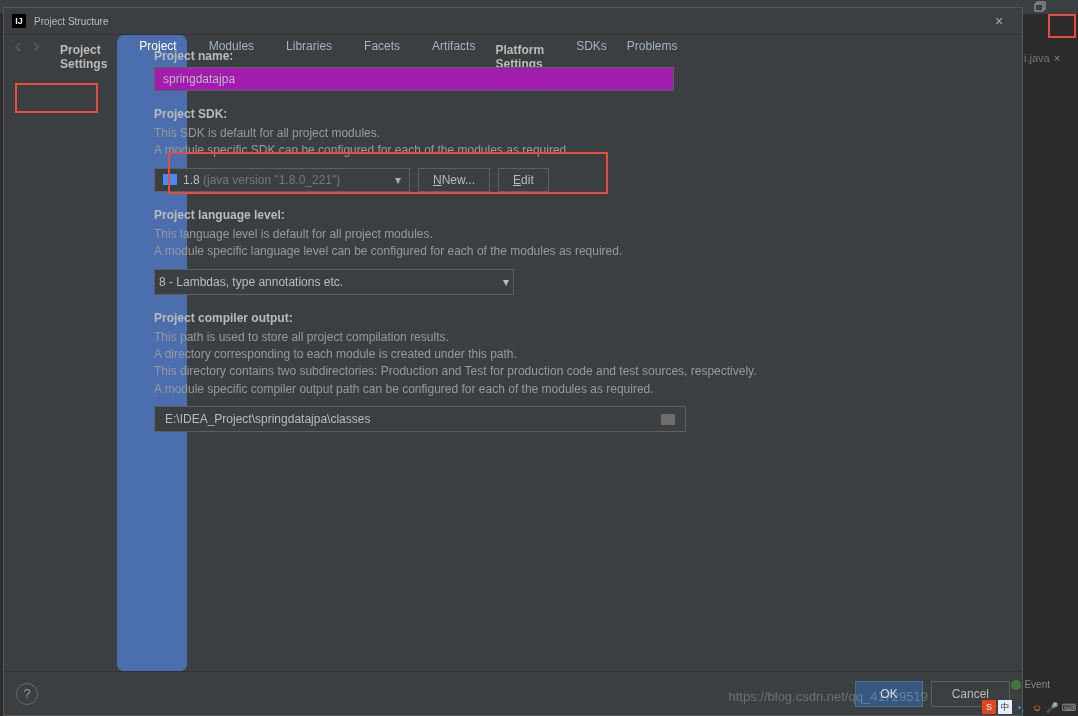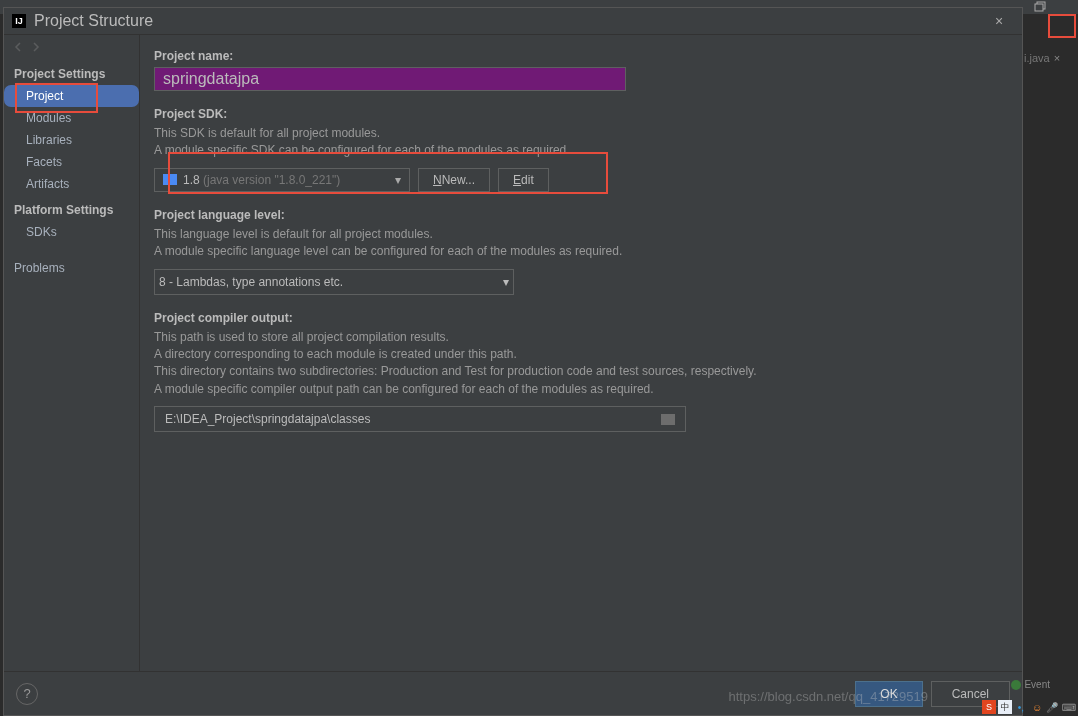--- a/index.html
+++ b/index.html
@@ -9,42 +9,42 @@
     .ide-menubar span { white-space: nowrap; }
     .ide-breadcrumb { color: #888; font-size: 11px; margin-left: 100px; }
     
     .top-right-highlight { position: absolute; top: 14px; right: 2px; width: 28px; height: 24px; border: 2px solid #e74c3c; z-index: 1000; }
     .top-right-icon-bar { position: absolute; top: 0; right: 0; width: 1078px; height: 14px; background: #3c3f41; }
     .top-icon-restore { position: absolute; top: 0; right: 30px; width: 14px; height: 14px; }
     
     .dialog { position: absolute; top: 7px; left: 3px; width: 1020px; height: 709px; background: #3c3f41; border: 1px solid #555; display: flex; flex-direction: column; }
     .dialog-titlebar { height: 27px; background: #3c3f41; border-bottom: 1px solid #323232; display: flex; align-items: center; padding: 0 8px; color: #bbb; }
     .dialog-titlebar .icon-ij { width: 14px; height: 14px; background: #000; margin-right: 8px; display: inline-flex; align-items: center; justify-content: center; font-size: 9px; font-weight: bold; color: #fff; }
-    .dialog-titlebar .title { flex: 1; font-size: 16px; }
+    .dialog-titlebar .title { flex: 1; font-size: 10px; }
     .dialog-titlebar .close { width: 30px; text-align: center; color: #aaa; cursor: pointer; font-size: 14px; }
     
     .dialog-body { flex: 1; display: flex; overflow: hidden; }
     
-    .sidebar { width: 136px; background: #3c3f41; border-right: 1px solid #323232; display: flex; flex-direction: column; }
+    .sidebar { width: 136px; background: #3c3f41; border-right: 1px solid #323232; display: flex; flex-direction: row; }
     .sidebar-nav { height: 24px; display: flex; align-items: center; padding: 0 8px; gap: 6px; }
     .sidebar-nav svg { opacity: 0.4; }
     .sidebar-heading { padding: 8px 10px 4px 10px; font-weight: bold; color: #bbb; font-size: 12px; }
     .sidebar-item { padding: 4px 10px 4px 22px; color: #a8b1bd; cursor: pointer; font-size: 12px; }
     .sidebar-item.selected { background: #4b6eaf; color: #fff; border-radius: 7px; }
     
     .highlight-box-red { position: absolute; border: 2px solid #e74c3c; pointer-events: none; z-index: 100; }
     .hl-project { top: 83px; left: 15px; width: 83px; height: 30px; }
     .hl-sdk { top: 152px; left: 168px; width: 440px; height: 42px; }
     
     .content { flex: 1; padding: 14px 14px; overflow-y: auto; color: #bbb; }
     .content-section { margin-bottom: 16px; }
     .content-label { font-weight: bold; font-size: 12px; color: #bbb; margin-bottom: 4px; }
     .content-text { font-size: 12px; color: #999; line-height: 1.45; }
     
-    .text-input { background: #701a75; border: 1px solid #5e6060; color: #bbb; padding: 4px 8px; font-size: 16px; width: 472px; height: 24px; }
+    .text-input { background: #a21caf; border: 1px solid #5e6060; color: #bbb; padding: 4px 8px; font-size: 12px; width: 520px; height: 24px; }
     .sdk-row { display: flex; gap: 8px; align-items: center; margin-top: 8px; }
     .sdk-dropdown { background: #3c3f41; border: 1px solid #5e6060; color: #bbb; padding: 3px 8px; font-size: 12px; width: 256px; height: 24px; display: flex; align-items: center; justify-content: space-between; }
     .sdk-dropdown .icon-fold { width: 14px; height: 11px; background: #4a8af4; margin-right: 6px; }
     .sdk-dropdown .sdk-label { flex: 1; color: #bbb; }
     .sdk-dropdown .sdk-version { color: #777; }
     .sdk-dropdown .dd-arrow { color: #aaa; }
     .btn { background: #3c3f41; border: 1px solid #5e6060; color: #bbb; padding: 3px 14px; font-size: 12px; height: 24px; cursor: pointer; }
     .btn .mn { text-decoration: underline; }
     
     .lang-dropdown { background: #3c3f41; border: 1px solid #5e6060; color: #bbb; padding: 4px 4px; font-size: 12px; width: 360px; height: 26px; display: flex; align-items: center; justify-content: space-between; margin-top: 8px; }

